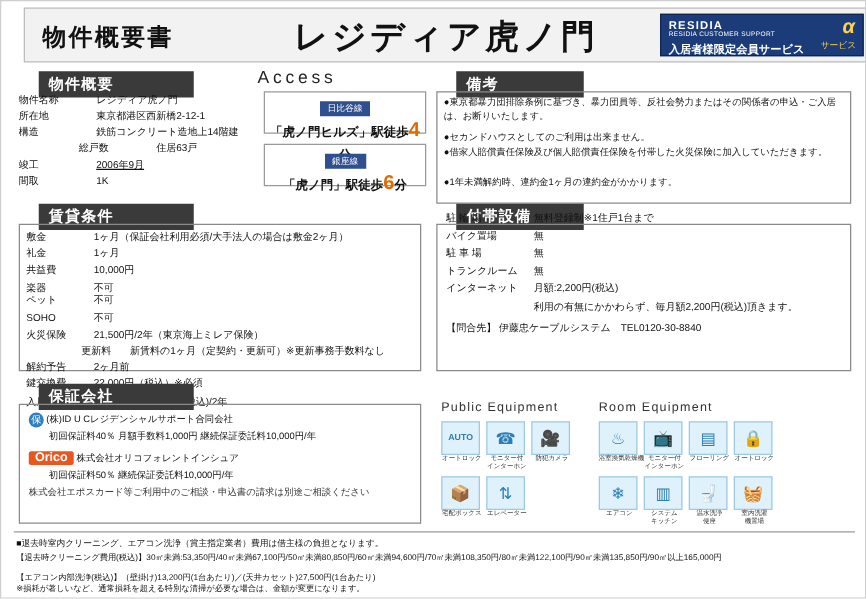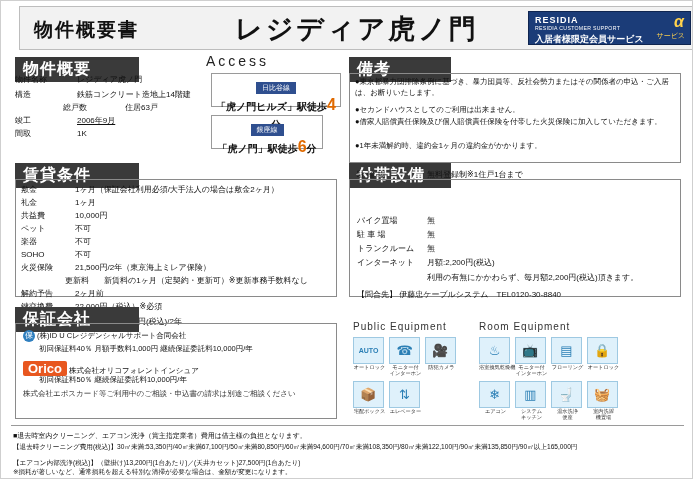--- a/index.html
+++ b/index.html
@@ -11,21 +11,21 @@
   .hdr-title{position:absolute;left:14px;top:10px;font-size:19px;font-weight:bold;letter-spacing:2px;color:#111;}
   .hdr-bldg{position:absolute;left:215px;top:4px;font-size:27px;font-weight:bold;letter-spacing:3px;color:#111;white-space:nowrap;}
   .logo{position:absolute;right:6px;top:4px;width:163px;height:34px;background:#1b3c78;color:#fff;border:1px solid #0f2550;box-sizing:border-box;}
   .logo .l1{position:absolute;left:6px;top:3px;font-size:9px;font-weight:bold;letter-spacing:1px;}
   .logo .l2{position:absolute;left:6px;top:13px;font-size:5.2px;letter-spacing:.3px;}
   .logo .l3{position:absolute;left:6px;top:21px;font-size:9px;font-weight:bold;}
   .logo .l4{position:absolute;right:5px;top:19px;font-size:7px;color:#ffd24d;}
   .logo .mark{position:absolute;right:6px;top:1px;font-size:16px;font-weight:bold;color:#ffd24d;font-style:italic;}
 
   
-  .sec{position:absolute;background:#3a3a3a;color:#fff;font-size:16px;font-weight:bold;padding:2px 8px;letter-spacing:1px;}
+  .sec{position:absolute;background:#3a3a3a;color:#fff;font-size:12px;font-weight:bold;padding:2px 8px;letter-spacing:1px;margin-left:16px;}
   .panel{position:absolute;border:1px solid #8a8a8a;box-sizing:border-box;}
 
   
   .row{position:absolute;font-size:8px;white-space:nowrap;}
   .row .k{display:inline-block;width:62px;}
   .row .k2{display:inline-block;width:54px;}
 
   
   .acc-title{position:absolute;left:205px;top:52px;font-size:14px;letter-spacing:3px;color:#222;}
   .acc-box{position:absolute;border:1px solid #9a9a9a;box-sizing:border-box;text-align:center;}
@@ -35,21 +35,21 @@
 
   
   .bul{position:absolute;font-size:7.5px;line-height:1.45;color:#111;}
 
   
   .eq{position:absolute;font-size:8px;white-space:nowrap;}
   .eq .k{display:inline-block;width:70px;}
 
   
   .gi{position:absolute;font-size:7.5px;}
-  .orico{display:inline-block;background:#e8571f;color:#fff;font-weight:bold;font-size:13px;padding:0 5px;border-radius:2px;}
+  .orico{display:inline-block;background:#e8571f;color:#fff;font-weight:bold;font-size:10px;padding:0 5px;border-radius:2px;}
   .gmark{display:inline-block;width:12px;height:12px;border-radius:50%;background:#2f7fbf;color:#fff;font-size:8px;text-align:center;line-height:12px;vertical-align:middle;}
 
   
   .eqhead{position:absolute;font-size:10px;color:#333;letter-spacing:1px;}
   .icon{position:absolute;width:33px;height:40px;text-align:center;}
   .icon .box{width:31px;height:27px;background:#dff1fb;border:1px solid #9ec9e2;box-sizing:border-box;display:flex;align-items:center;justify-content:center;font-size:13px;color:#2b7fb5;}
   .icon .cap{font-size:5.2px;color:#333;margin-top:1px;line-height:1.15;white-space:nowrap;}
 
   
   .note{position:absolute;font-size:6.6px;line-height:1.5;color:#111;}
@@ -68,34 +68,35 @@
       <div class="l2">RESIDIA CUSTOMER SUPPORT</div>
       <div class="l3">入居者様限定会員サービス</div>
       <div class="l4">サービス</div>
       <div class="mark">α</div>
     </div>
   </div>
 
   <div class="sec" style="left:14px;top:56px;width:108px;">物件概要</div>
   <div style="position:absolute;left:14px;top:73px;width:195px;">
     <div class="row" style="position:relative;top:0;"><span class="k">物件名称</span><span>レジディア虎ノ門</span></div>
+    <div class="row" style="position:relative;top:2px;"><span class="k">所在地</span><span>東京都港区西新橋2-12-1</span></div>
     <div class="row" style="position:relative;top:4px;"><span class="k">構造</span><span>鉄筋コンクリート造地上14階建</span></div>
     <div class="row" style="position:relative;top:6px;margin-left:48px;"><span class="k">総戸数</span><span>住居63戸</span></div>
     <div class="row" style="position:relative;top:8px;text-decoration:underline;"><span class="k">竣工</span><span>2006年9月</span></div>
     <div class="row" style="position:relative;top:10px;"><span class="k">間取</span><span>1K</span></div>
   </div>
 
   <div class="sec" style="left:14px;top:162px;width:108px;">賃貸条件</div>
   <div class="panel" style="left:14px;top:178px;width:322px;height:118px;"></div>
   <div style="position:absolute;left:20px;top:183px;width:316px;">
     <div class="row" style="position:relative;top:0;"><span class="k2">敷金</span><span>1ヶ月（保証会社利用必須/大手法人の場合は敷金2ヶ月）</span></div>
     <div class="row" style="position:relative;top:2px;"><span class="k2">礼金</span><span>1ヶ月</span></div>
     <div class="row" style="position:relative;top:4px;"><span class="k2">共益費</span><span>10,000円</span></div>
+    <div class="row" style="position:relative;top:8px;"><span class="k2">楽器</span><span>不可</span></div>
     <div class="row" style="position:relative;top:6px;"><span class="k2">ペット</span><span>不可</span></div>
-    <div class="row" style="position:relative;top:8px;"><span class="k2">楽器</span><span>不可</span></div>
     <div class="row" style="position:relative;top:10px;"><span class="k2">SOHO</span><span>不可</span></div>
     <div class="row" style="position:relative;top:12px;"><span class="k2">火災保険</span><span>21,500円/2年（東京海上ミレア保険）</span></div>
     <div class="row" style="position:relative;top:14px;text-align:center;"><span class="k2">更新料</span><span>新賃料の1ヶ月（定契約・更新可）※更新事務手数料なし</span></div>
     <div class="row" style="position:relative;top:16px;"><span class="k2">解約予告</span><span>2ヶ月前</span></div>
     <div class="row" style="position:relative;top:18px;"><span class="k2">鍵交換費</span><span>22,000円（税込）※必須</span></div>
     <div class="row" style="position:relative;top:22px;"><span>入居者限定会員サービス</span>&nbsp;&nbsp;<span>11,000円(税込)/2年</span></div>
   </div>
 
   <div class="sec" style="left:14px;top:306px;width:108px;">保証会社</div>
   <div class="panel" style="left:14px;top:322px;width:322px;height:96px;"></div>
@@ -111,39 +112,39 @@
   <div class="gi" style="left:38px;top:374px;">初回保証料50％ 継続保証委託料10,000円/年</div>
   <div class="gi" style="left:22px;top:388px;color:#333;">株式会社エポスカード等ご利用中のご相談・申込書の請求は別途ご相談ください</div>
 
   <div class="acc-title">Access</div>
   <div class="acc-box" style="left:210px;top:72px;width:130px;height:34px;">
     <div style="margin-top:2px;"><span class="acc-line">日比谷線</span></div>
     <div style="margin-top:2px;">
       <span class="acc-st">「虎ノ門ヒルズ」駅</span><span class="acc-st">徒歩</span><span class="acc-min">4</span><span class="acc-st">分</span>
     </div>
   </div>
-  <div class="acc-box" style="left:210px;top:114px;width:112px;height:34px;">
+  <div class="acc-box" style="left:210px;top:114px;width:130px;height:34px;">
     <div style="margin-top:2px;"><span class="acc-line">銀座線</span></div>
     <div style="margin-top:2px;">
       <span class="acc-st">「虎ノ門」駅徒歩</span><span class="acc-min">6</span><span class="acc-st">分</span>
     </div>
   </div>
 
   <div class="sec" style="left:348px;top:56px;width:86px;">備考</div>
   <div class="panel" style="left:348px;top:72px;width:332px;height:90px;"></div>
   <div class="bul" style="left:354px;top:104px;width:322px;">●<span>セカンドハウスとしてのご利用は出来ません。</span></div>
   <div class="bul" style="left:354px;top:76px;width:322px;">●<span>東京都暴力団排除条例に基づき、暴力団員等、反社会勢力またはその関係者の申込・ご入居は、お断りいたします。</span></div>
   <div class="bul" style="left:354px;top:116px;width:322px;">●<span>借家人賠償責任保険及び個人賠償責任保険を付帯した火災保険に加入していただきます。</span></div>
   <div class="bul" style="left:354px;top:140px;width:322px;">●<span>1年未満解約時、違約金1ヶ月の違約金がかかります。</span></div>
 
   <div class="sec" style="left:348px;top:162px;width:86px;">付帯設備</div>
   <div class="panel" style="left:348px;top:178px;width:332px;height:118px;"></div>
   <div style="position:absolute;left:356px;top:168px;width:320px;">
     <div class="eq" style="position:relative;top:0;"><span class="k">駐 輪 場</span><span>無料登録制※1住戸1台まで</span></div>
-    <div class="eq" style="position:relative;top:3px;margin-top:32px;"><span class="k">バイク置場</span><span>無</span></div>
+    <div class="eq" style="position:relative;top:3px;"><span class="k">バイク置場</span><span>無</span></div>
     <div class="eq" style="position:relative;top:6px;"><span class="k">駐 車 場</span><span>無</span></div>
     <div class="eq" style="position:relative;top:9px;"><span class="k">トランクルーム</span><span>無</span></div>
     <div class="eq" style="position:relative;top:12px;"><span class="k">インターネット</span><span>月額:2,200円(税込)</span></div>
     <div class="eq" style="position:relative;top:16px;left:70px;">利用の有無にかかわらず、毎月額2,200円(税込)頂きます。</div>
     <div class="eq" style="position:relative;top:22px;">【問合先】 伊藤忠ケーブルシステム　TEL0120-30-8840</div>
   </div>
 
   <div class="eqhead" style="left:352px;top:320px;">Public Equipment</div>
   <div class="icon" style="left:352px;top:336px;">
       <div class="box">

